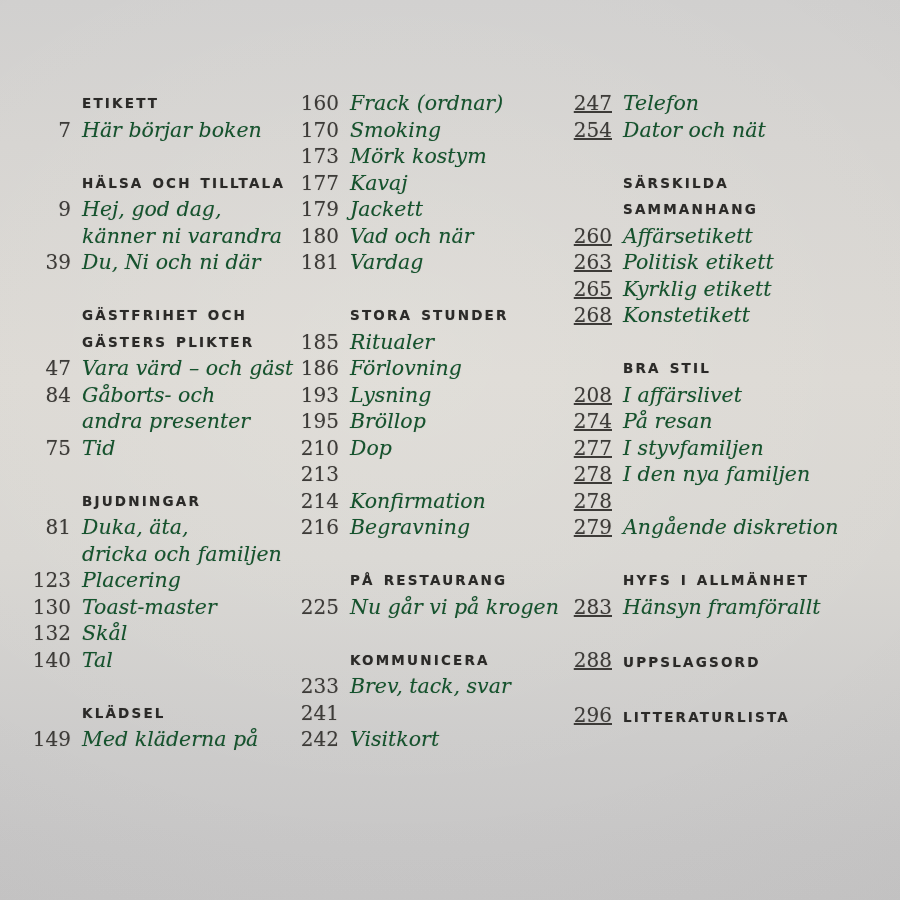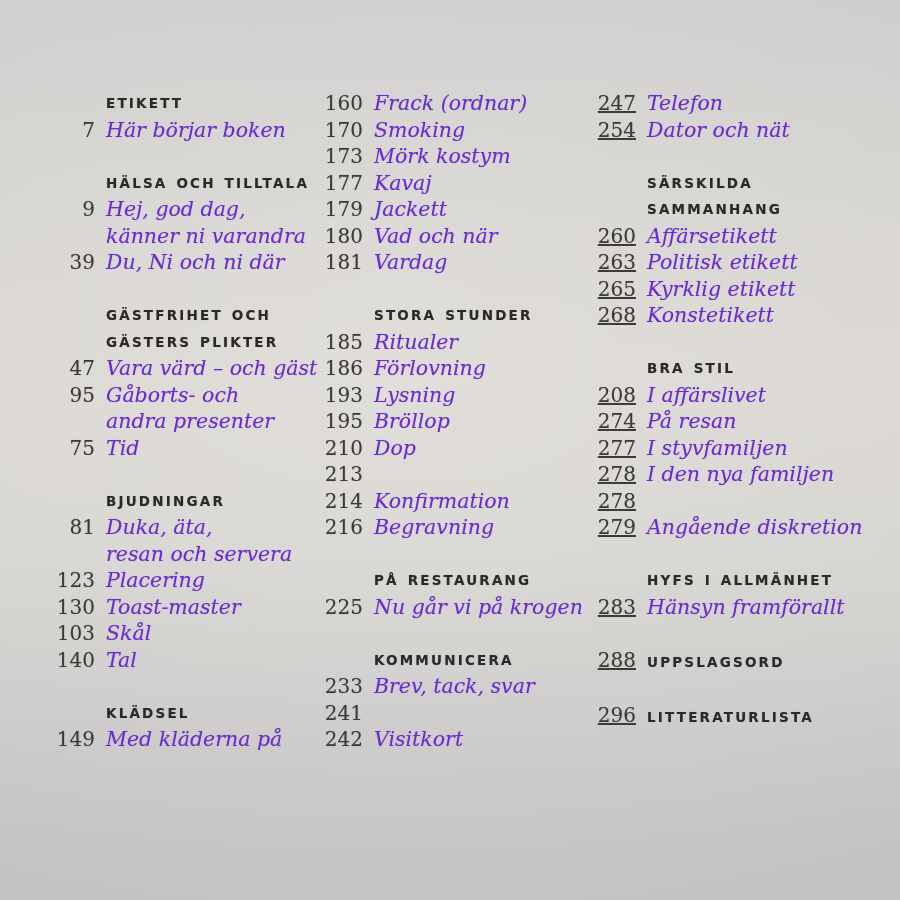--- a/index.html
+++ b/index.html
@@ -13,21 +13,21 @@
     font-family: "DejaVu Serif", serif;
     background:
       radial-gradient(ellipse 120% 90% at 44% 40%, rgba(255,255,248,0.14) 0%, rgba(255,255,248,0.0) 55%, rgba(40,40,40,0.05) 100%),
       linear-gradient(180deg, #d1d0cf 0%, #d6d4d1 16%, #dcd9d4 42%, #d8d6d2 62%, #cdcccb 82%, #c8c7c7 94%, #c7c6c6 100%);
   }
   .page {
     position: relative;
     width: 900px;
     height: 900px;
     box-sizing: border-box;
-    padding: 90px 0 0 48px;
+    padding: 90px 0 0 24px;
     display: flex;
   }
   .col { flex: 0 0 auto; }
   .col-1 { width: 268px; }
   .col-2 { width: 272px; }
   .col-3 { width: 330px; }
   .block { margin-bottom: 26.5px; }
   .row {
     display: flex;
     align-items: baseline;
@@ -41,21 +41,21 @@
     font-size: 20px;
     color: #3d3b38;
     text-shadow: 0 0 1px rgba(80,78,74,0.35);
   }
   .col-3 .num { flex-basis: 48px; text-decoration: underline; }
   .txt { padding-left: 11px; }
   .it {
     font-family: "DejaVu Serif", serif;
     font-style: italic;
     font-size: 20.5px;
-    color: #6d28d9;
+    color: #14532d;
     text-shadow: 0 0 1px rgba(85,82,78,0.35);
   }
   .hd {
     font-family: "DejaVu Sans", sans-serif;
     font-weight: bold;
     font-size: 13.5px;
     letter-spacing: 2.2px;
     word-spacing: 2px;
     color: #2b2a28;
     text-shadow: 0 0 0.8px rgba(55,54,52,0.4);
@@ -101,21 +101,21 @@
         </div>
         <div class="row">
           <span class="num"></span>
           <span class="txt hd">GÄSTERS PLIKTER</span>
         </div>
         <div class="row">
           <span class="num">47</span>
           <span class="txt it">Vara värd – och gäst</span>
         </div>
         <div class="row">
-          <span class="num">95</span>
+          <span class="num">84</span>
           <span class="txt it">Gåborts- och</span>
         </div>
         <div class="row">
           <span class="num"></span>
           <span class="txt it">andra presenter</span>
         </div>
         <div class="row">
           <span class="num">75</span>
           <span class="txt it">Tid</span>
         </div>
@@ -124,32 +124,32 @@
         <div class="row">
           <span class="num"></span>
           <span class="txt hd">BJUDNINGAR</span>
         </div>
         <div class="row">
           <span class="num">81</span>
           <span class="txt it">Duka, äta,</span>
         </div>
         <div class="row">
           <span class="num"></span>
-          <span class="txt it">resan och servera</span>
+          <span class="txt it">dricka och familjen</span>
         </div>
         <div class="row">
           <span class="num">123</span>
           <span class="txt it">Placering</span>
         </div>
         <div class="row">
           <span class="num">130</span>
           <span class="txt it">Toast-master</span>
         </div>
         <div class="row">
-          <span class="num">103</span>
+          <span class="num">132</span>
           <span class="txt it">Skål</span>
         </div>
         <div class="row">
           <span class="num">140</span>
           <span class="txt it">Tal</span>
         </div>
       </div>
       <div class="block">
         <div class="row">
           <span class="num"></span>

